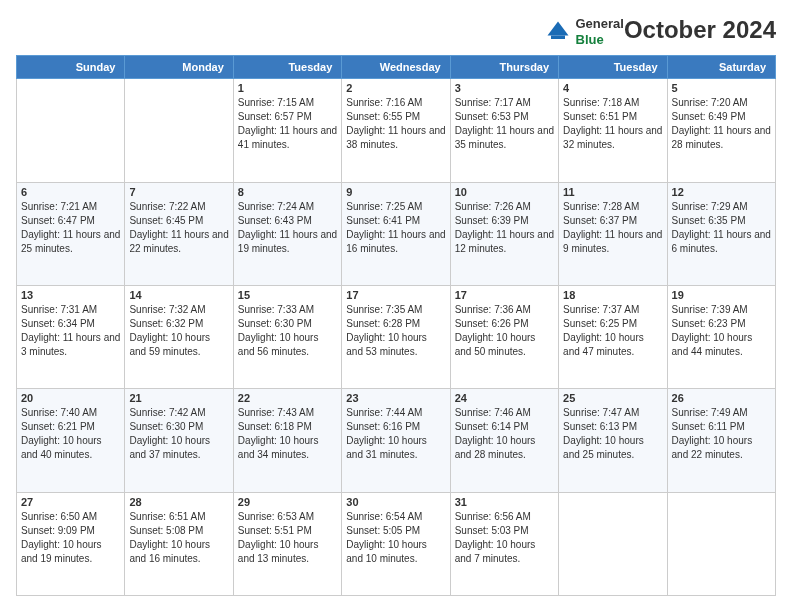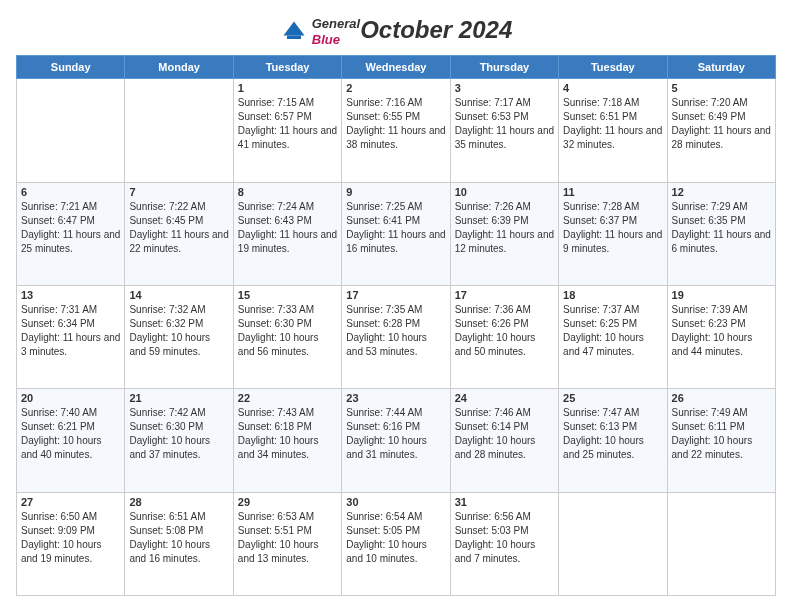--- a/index.html
+++ b/index.html
@@ -13,38 +13,37 @@
     .page {
       width: 792px;
       height: 612px;
       padding: 16px;
       display: flex;
       flex-direction: column;
     }
     .header {
       display: flex;
       align-items: flex-start;
-      justify-content: center;
+      justify-content: flex-end;
       margin-bottom: 8px;
-      font-style: italic;
     }
     .logo {
       display: flex;
       align-items: center;
       gap: 4px;
     }
     .logo-text {
       display: flex;
       flex-direction: column;
       font-size: 13px;
       font-weight: bold;
       line-height: 1.2;
     }
     .logo-general { color: #333; }
-    .logo-blue { color: #be185d; }
+    .logo-blue { color: #15803d; }
     .logo-icon {
       width: 28px;
       height: 28px;
     }
     .title-section {
       text-align: right;
     }
     .main-title {
       font-size: 24px;
       font-weight: bold;
@@ -59,23 +58,23 @@
       border: 1px solid #ccc;
       border-collapse: collapse;
       width: 100%;
       table-layout: fixed;
     }
     .calendar th {
       background-color: #3a7abf;
       color: #fff;
       font-size: 11px;
       font-weight: bold;
-      padding: 5px 16px;
+      padding: 5px 9px;
       border: 1px solid #5a9ad4;
-      text-align: center;
+      text-align: right;
     }
     .calendar td {
       border: 1px solid #ccc;
       vertical-align: top;
       padding: 3px 4px;
       font-size: 9.5px;
       color: #333;
       background: #fff;
       height: 88px;
     }

